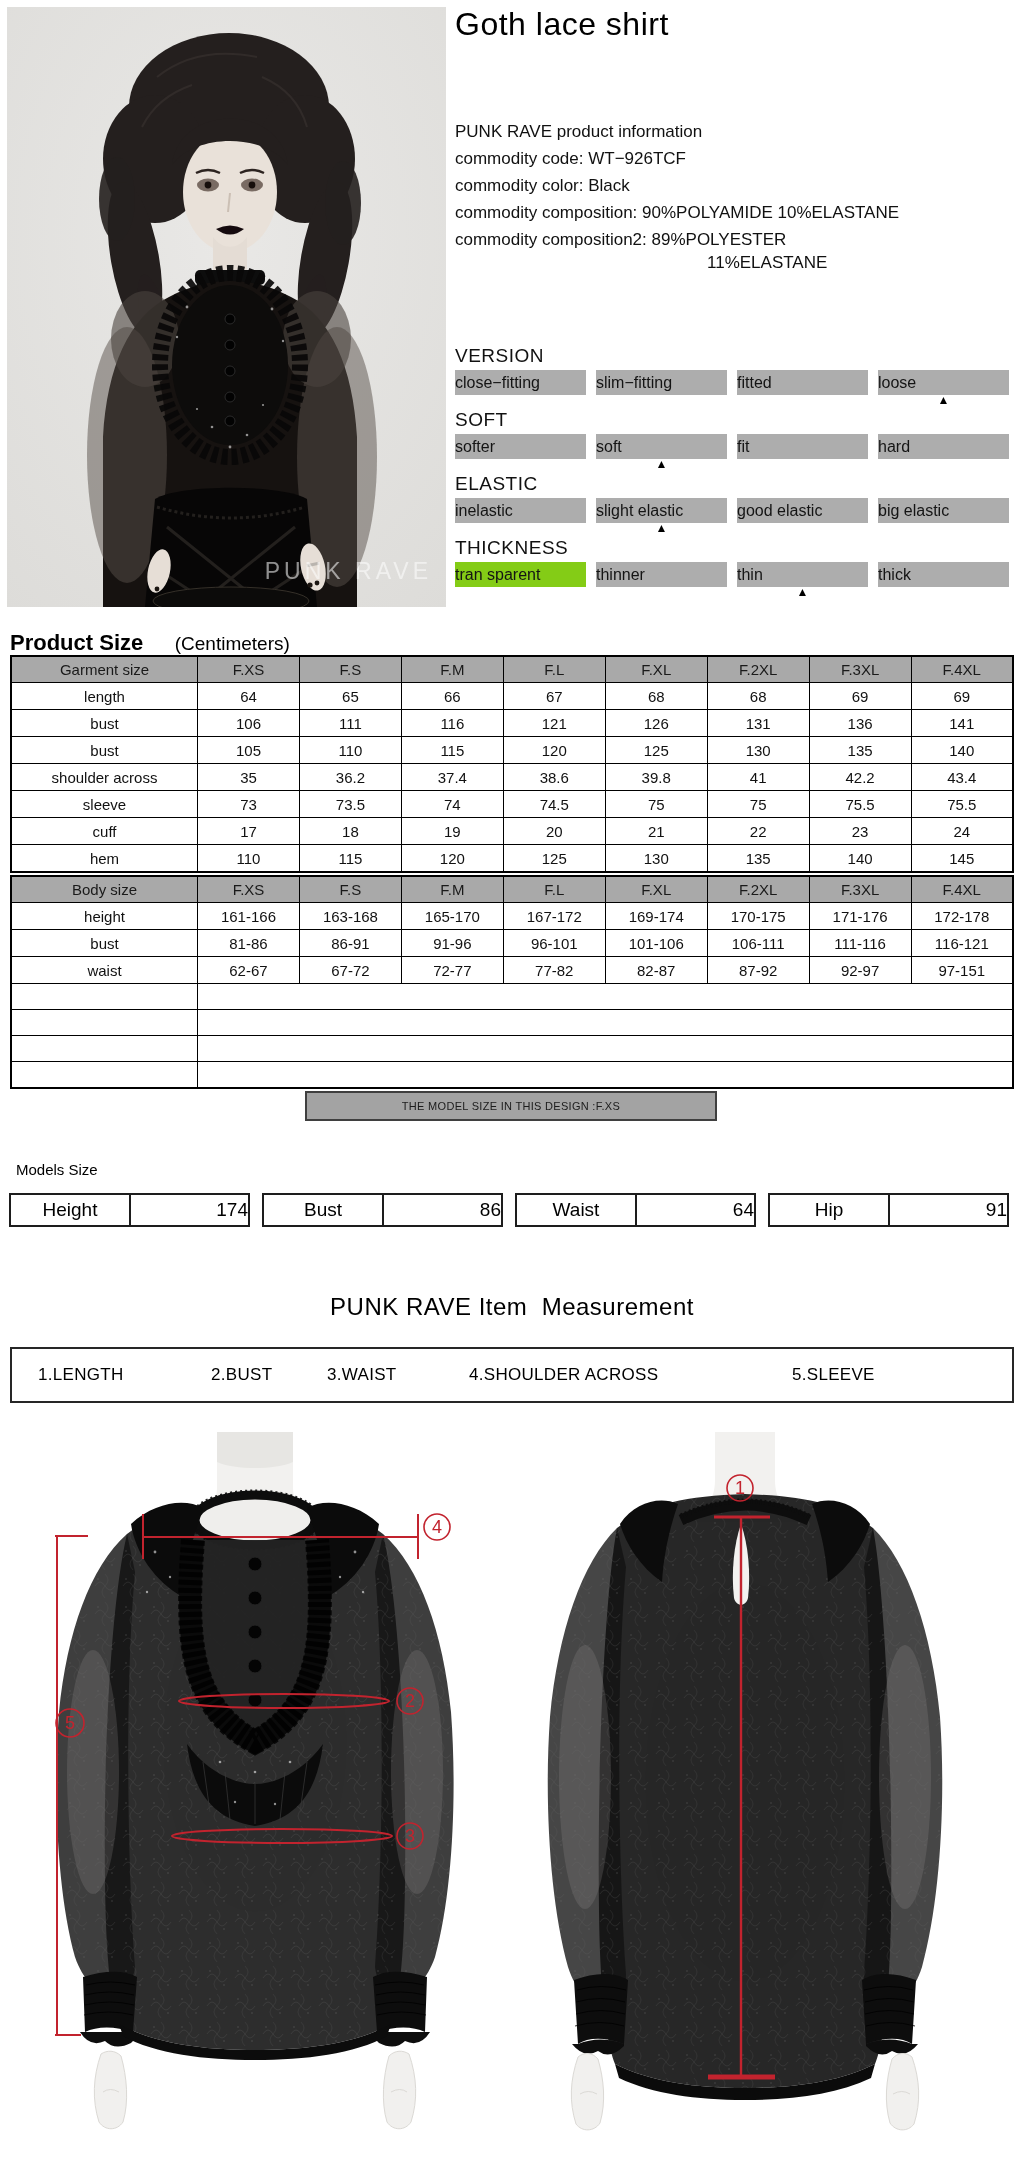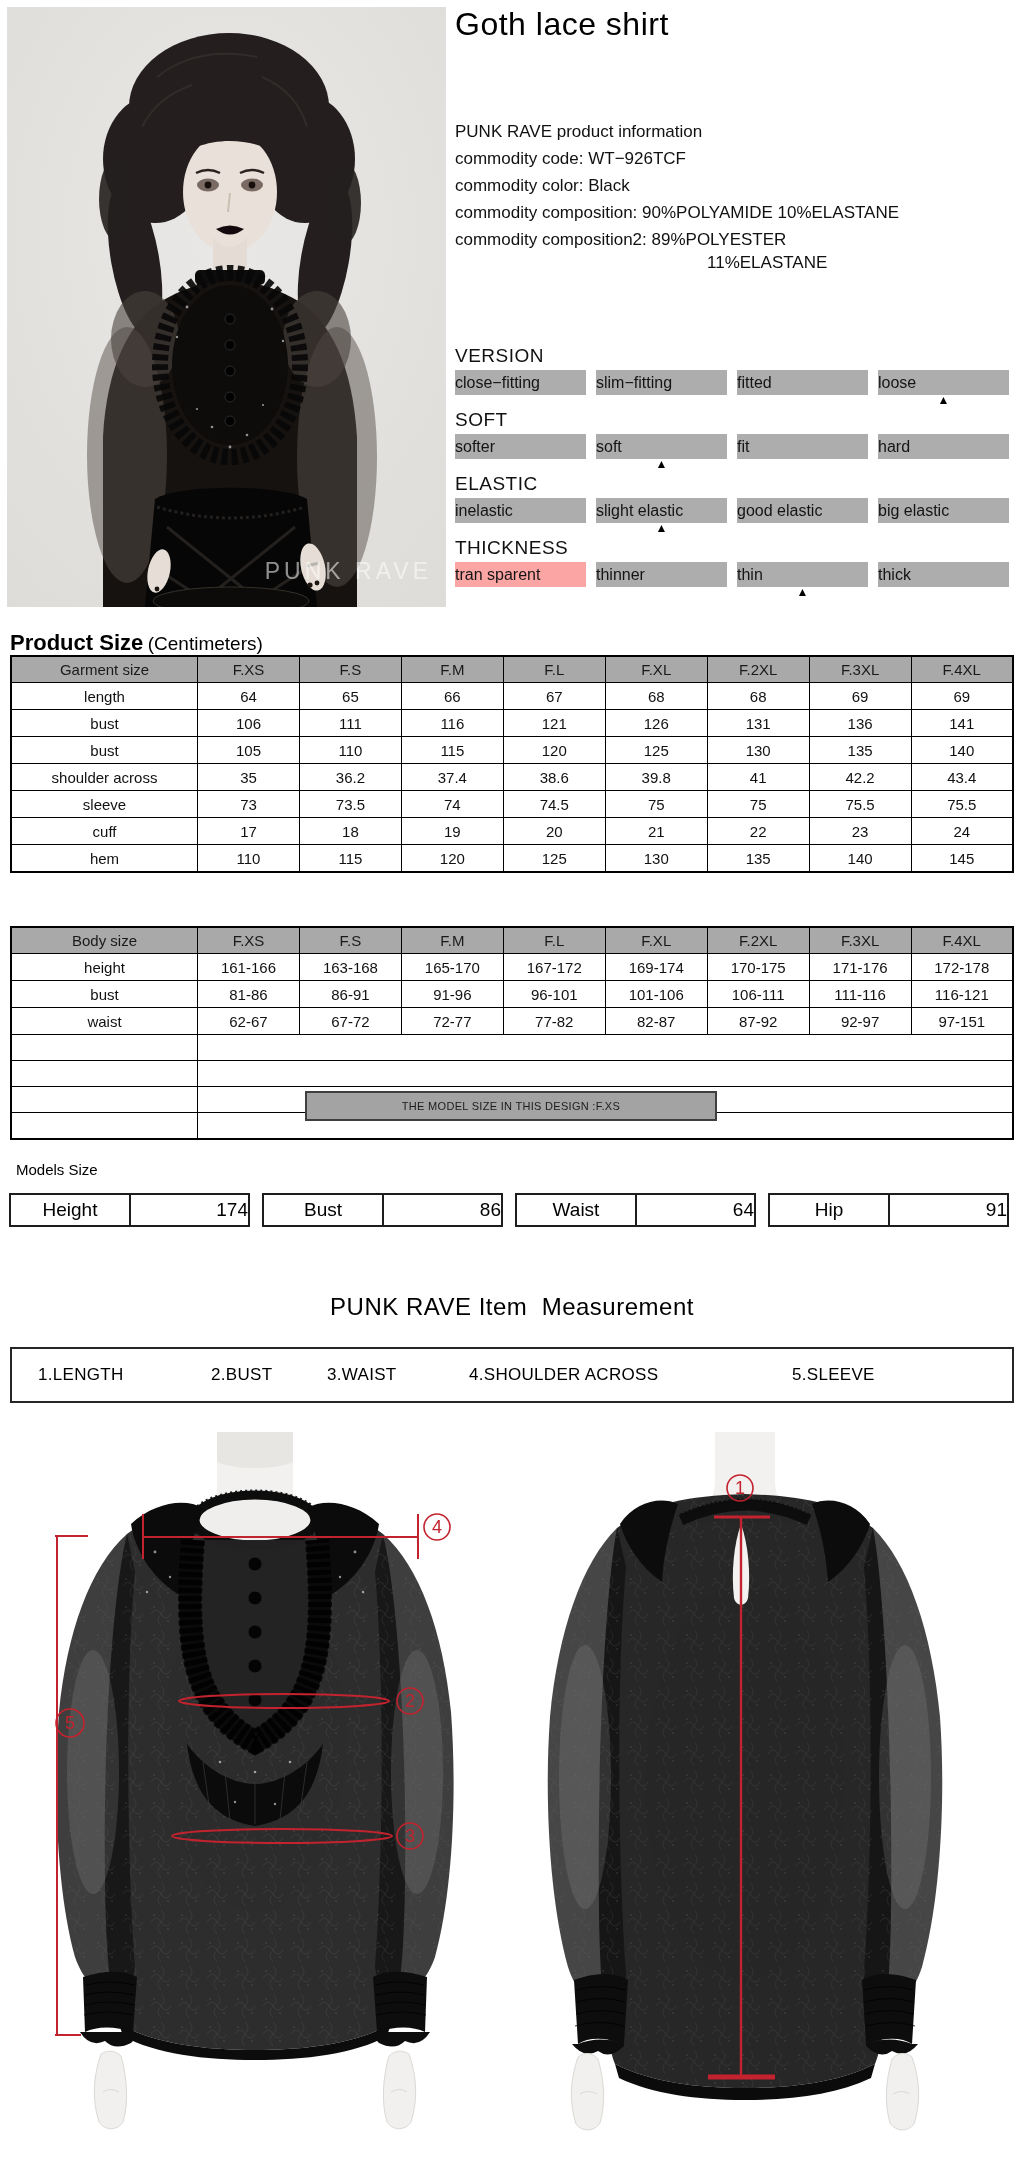--- a/index.html
+++ b/index.html
@@ -17,31 +17,31 @@
   .info{position:absolute;left:455px;top:118px;font-size:17px;line-height:27px;color:#111;}
   .info .indent{margin-left:252px;line-height:20px;}
 
   
   .attrs{position:absolute;left:455px;top:345px;width:556px;}
   .attr-group{margin-bottom:14px;}
   .attr-label{font-size:19px;line-height:22px;margin-bottom:3px;letter-spacing:.5px;color:#111;}
   .attr-cells{display:flex;gap:10px;}
   .attr-cell{position:relative;width:131px;height:25px;line-height:25px;text-align:left;
              font-size:16px;background:#adadad;color:#141414;}
-  .attr-cell.dark{background:#fca5a5;}
+  .attr-cell.dark{background:#84cc16;}
   .sel-arrow{position:absolute;left:50%;top:23px;transform:translateX(-50%);font-size:12px;color:#000;line-height:14px;}
 
   
   .size-heading{position:absolute;left:10px;top:630px;}
   .size-heading .t1{font-weight:700;font-size:22px;}
-  .size-heading .t2{font-size:19px;}
+  .size-heading .t2{font-size:19px;margin-left:27px;}
   table.size-table{position:absolute;left:10px;width:1004px;border-collapse:collapse;table-layout:fixed;
                    border:2px solid #000;}
   #garment-table{top:655px;}
-  #body-table{top:926px;}
+  #body-table{top:875px;}
   .size-table th,.size-table td{border:1px solid #000;font-weight:400;font-size:15px;
                                 text-align:center;padding:0;background:#fff;height:26px;color:#111;}
   .size-table thead th{background:#a9a9a9;height:25px;color:#1a1a1a;}
   .size-table th.lab-col{width:185px;}
   .size-table tr.empty th,.size-table tr.empty td{height:25px;}
 
   .model-note{position:absolute;left:305px;top:1091px;width:408px;height:26px;line-height:26px;
               background:#a3a3a3;border:2px solid #3f3f3f;text-align:center;font-size:11px;
               color:#1c1c1c;letter-spacing:.3px;}
 

